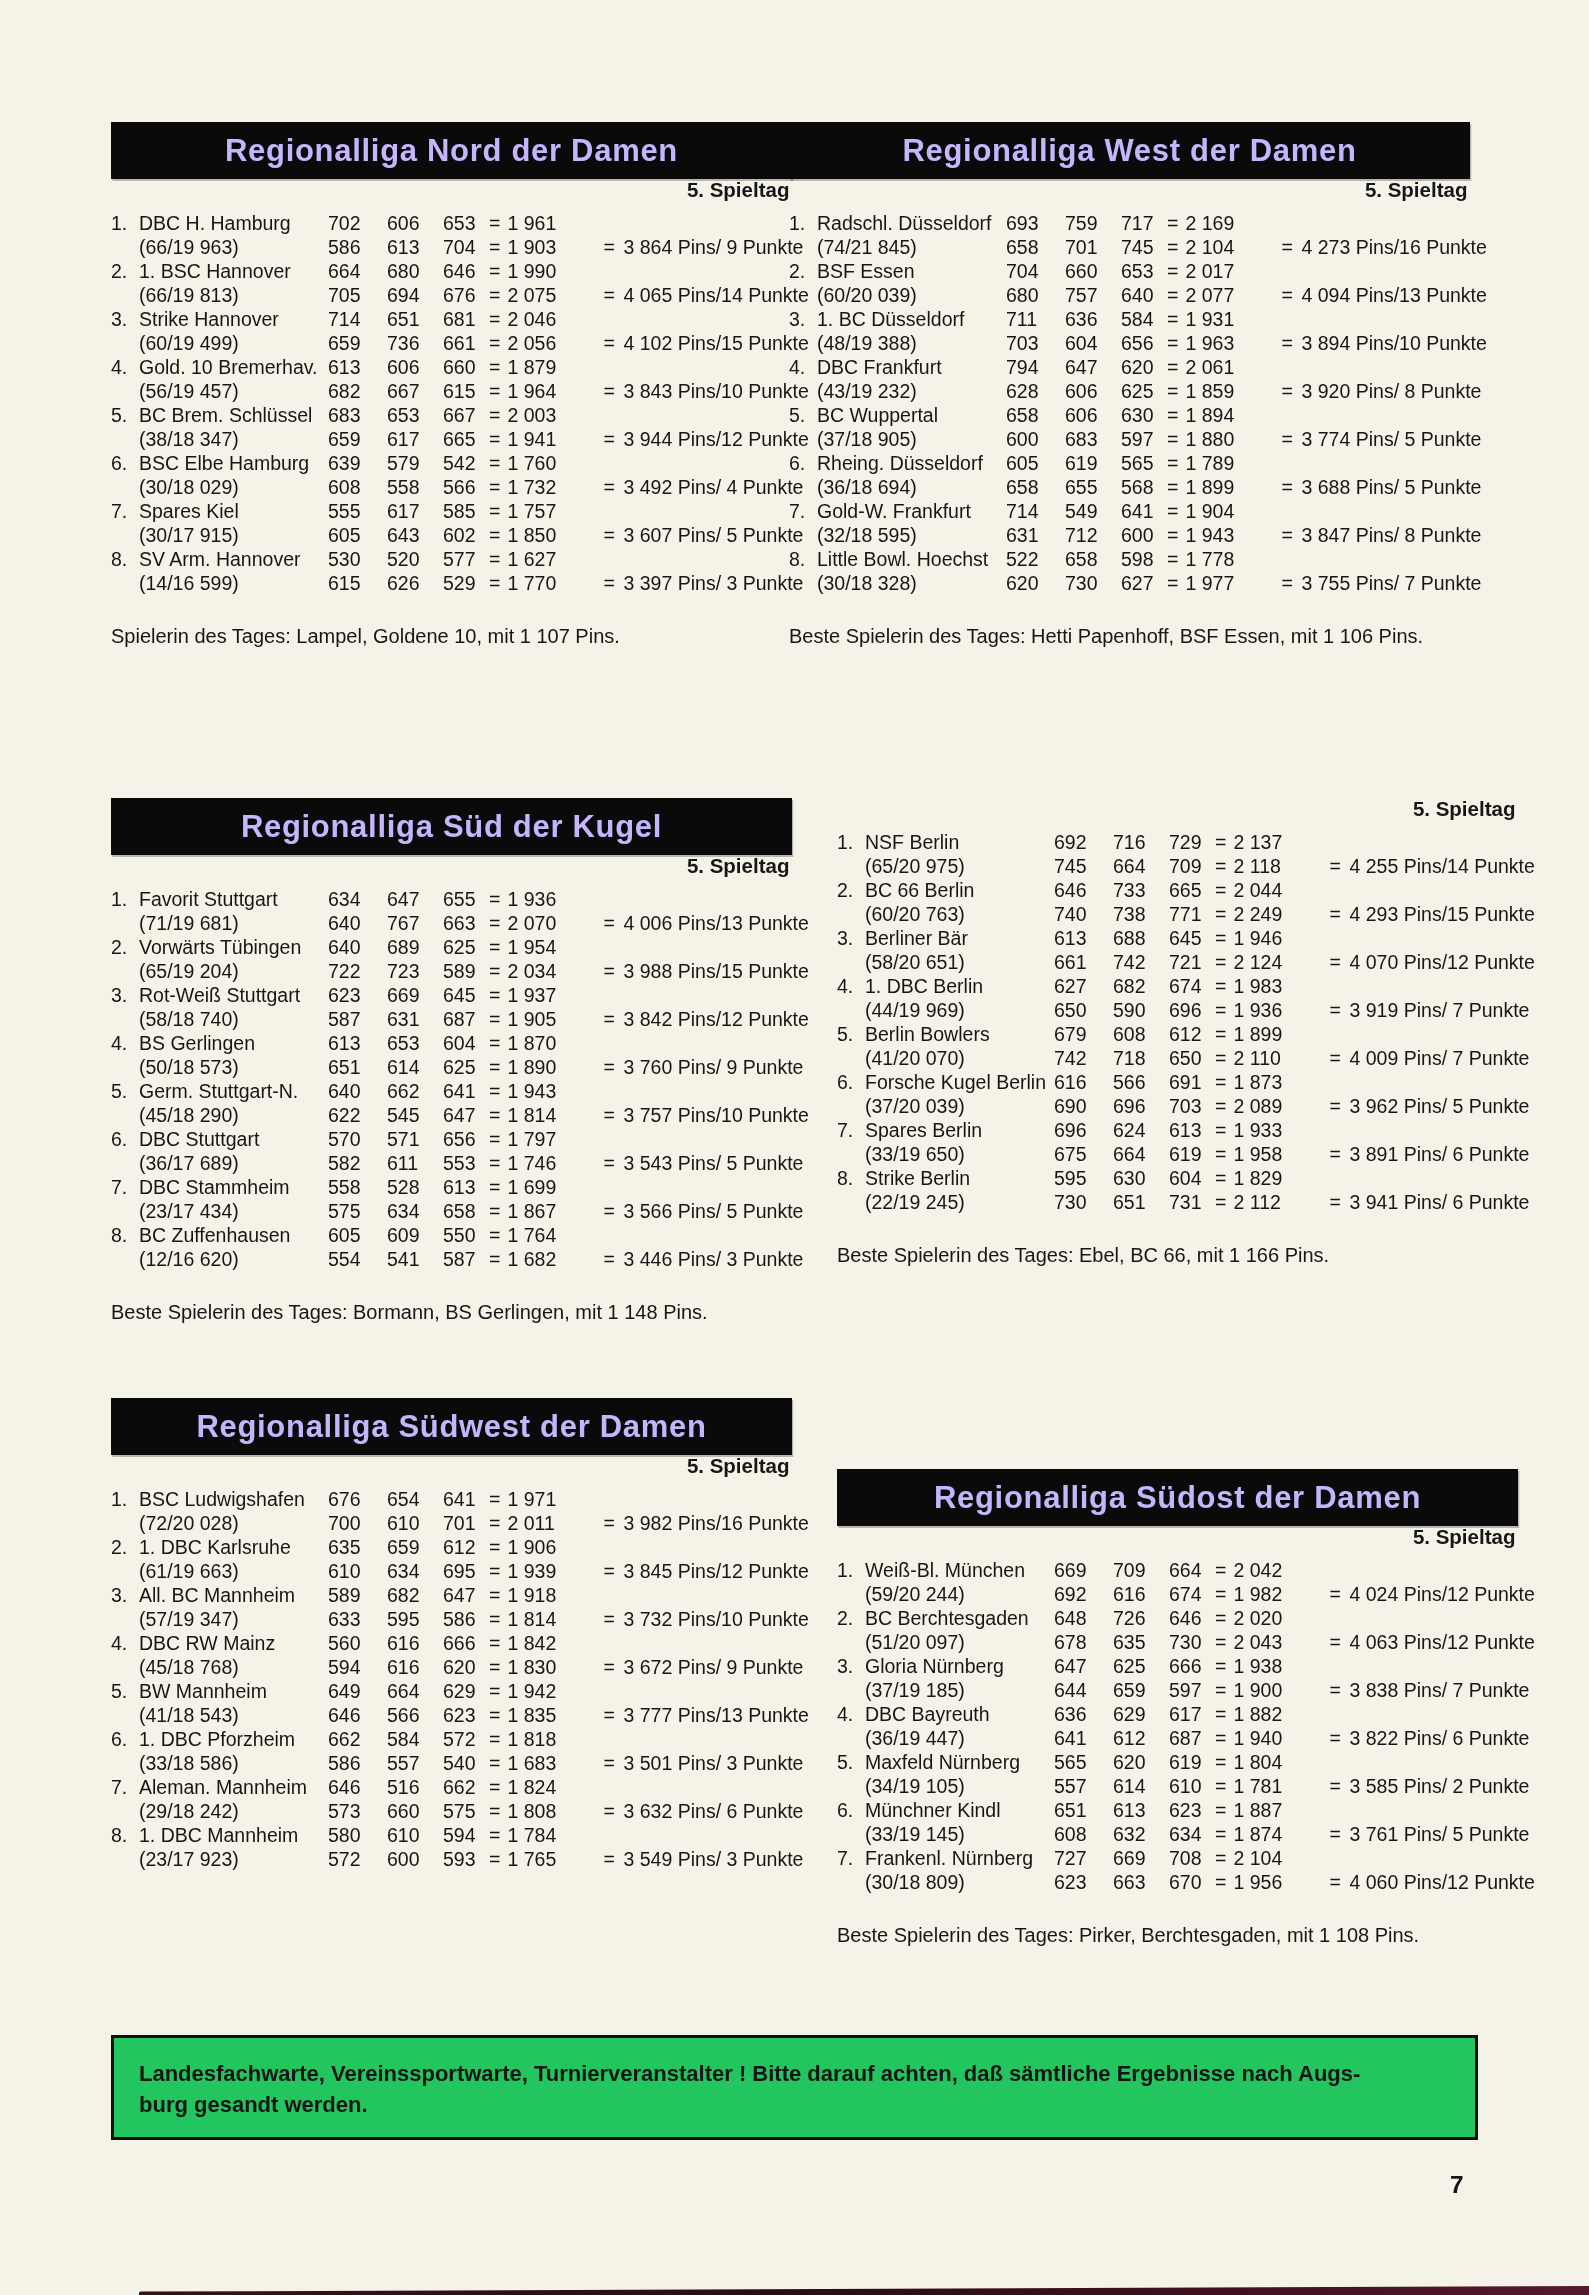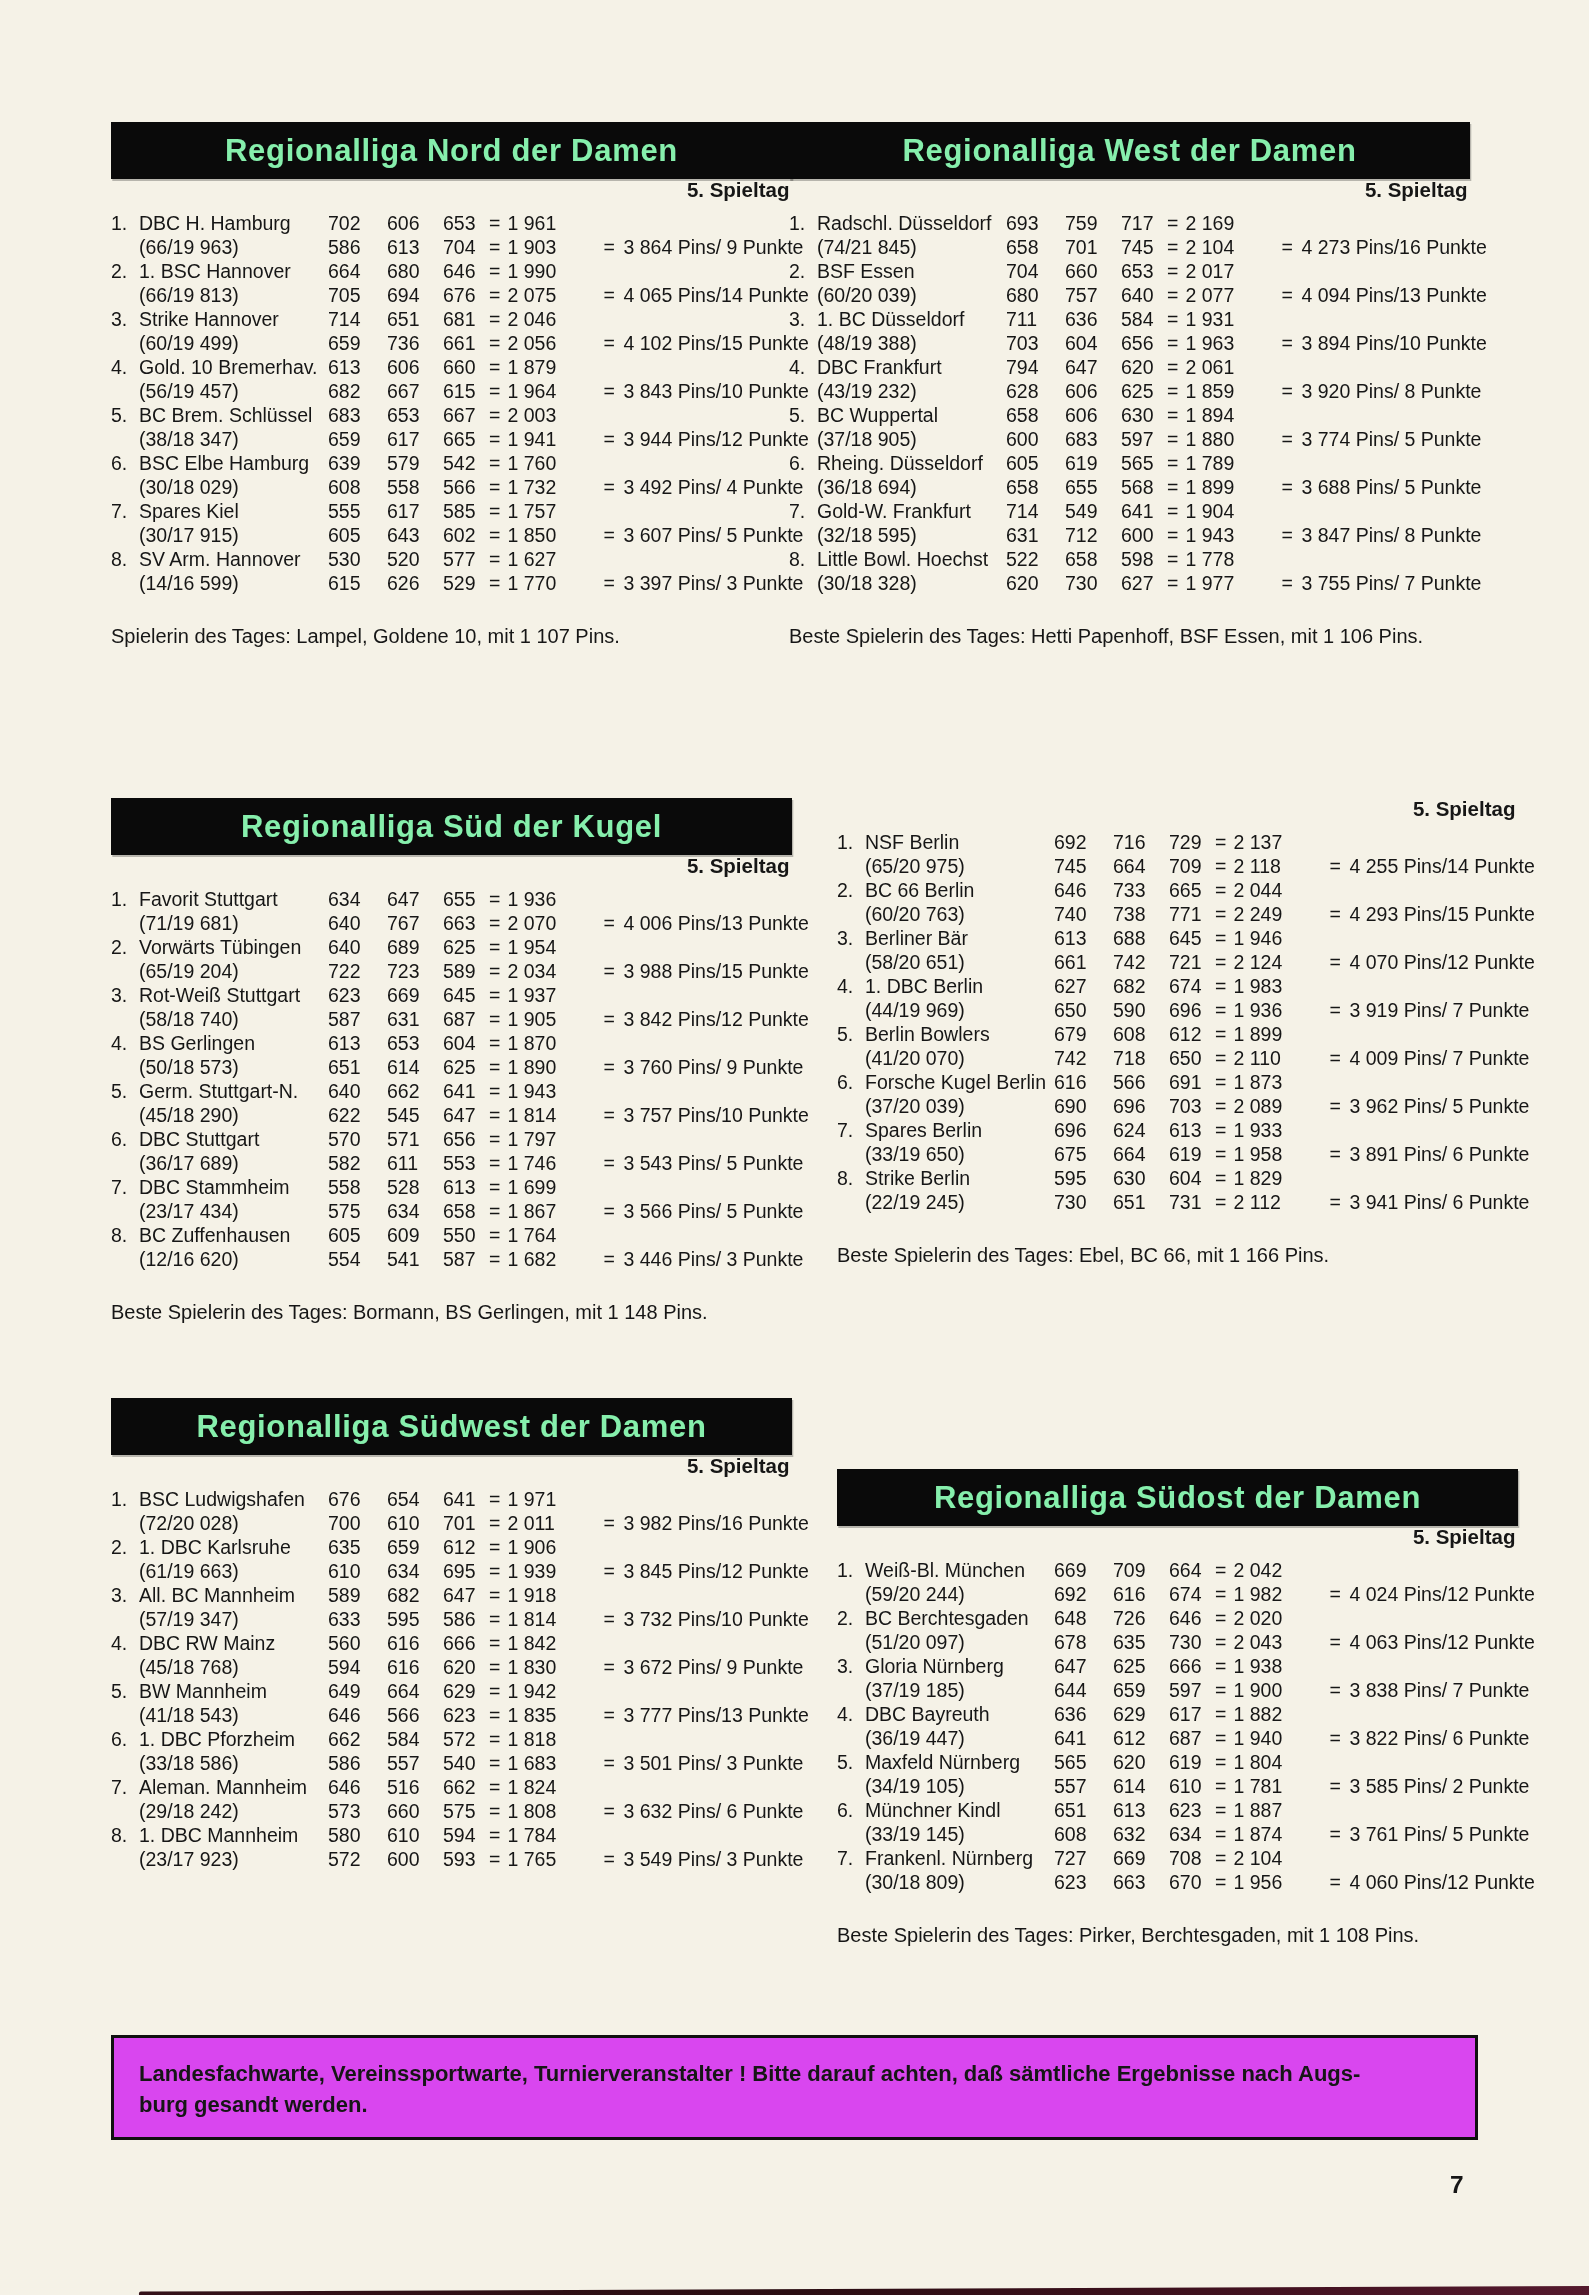--- a/index.html
+++ b/index.html
@@ -4,21 +4,21 @@
 <style>
   html,body{margin:0;padding:0;}
   body{
     width:1590px;height:2295px;position:relative;overflow:hidden;
     background:#f5f2e7;
     font-family:"Liberation Sans","DejaVu Sans",sans-serif;
     color:#161616;
   }
   .league{position:absolute;width:681px;}
   .bar{
-    height:57px;background:#0a0a0a;color:#86efac;
+    height:57px;background:#0a0a0a;color:#c4b5fd;
     display:flex;align-items:center;justify-content:center;
     font-size:31px;font-weight:700;letter-spacing:0.7px;
     box-shadow:1.3px 2px 0 rgba(0,0,0,.25);
   }
   .spieltag{
     text-align:right;font-size:20.5px;font-weight:700;
     line-height:22.4px;padding-right:2.6px;
   }
   .rows{margin-top:9.2px;}
   .tline{
@@ -30,21 +30,21 @@
   .c-rank{}
   .c-name{}
   .c-s{}
   .c-eq,.c-eq2{}
   .c-tot{}
   .c-rest{overflow:visible;}
   .footer{margin-top:29px;font-size:20px;line-height:24px;}
   .footer:empty{display:none;}
   .notice{
     position:absolute;left:111px;top:2035px;width:1367px;
-    border:3.3px solid #101010;background:#d946ef;
+    border:3.3px solid #101010;background:#22c55e;
     padding:20px 29px 17px 25px;box-sizing:border-box;
     font-size:22px;font-weight:700;line-height:31px;
   }
   .pagenum{
     position:absolute;left:1450px;top:2171px;
     font-size:24.4px;font-weight:700;
   }
   .scan-edge-bottom{
     position:absolute;left:139px;right:-4px;bottom:-4px;height:13.2px;
     background:linear-gradient(90deg,#35121a 0%,#2a0d12 45%,#441221 80%,#551a2e 100%);

